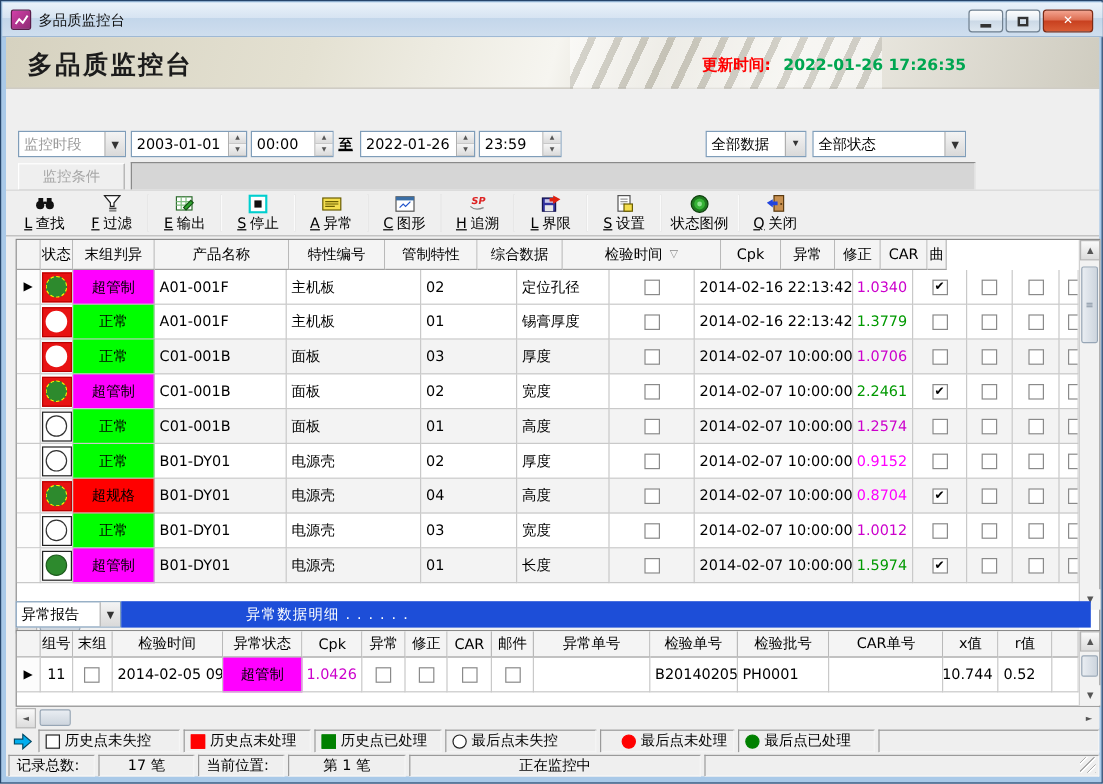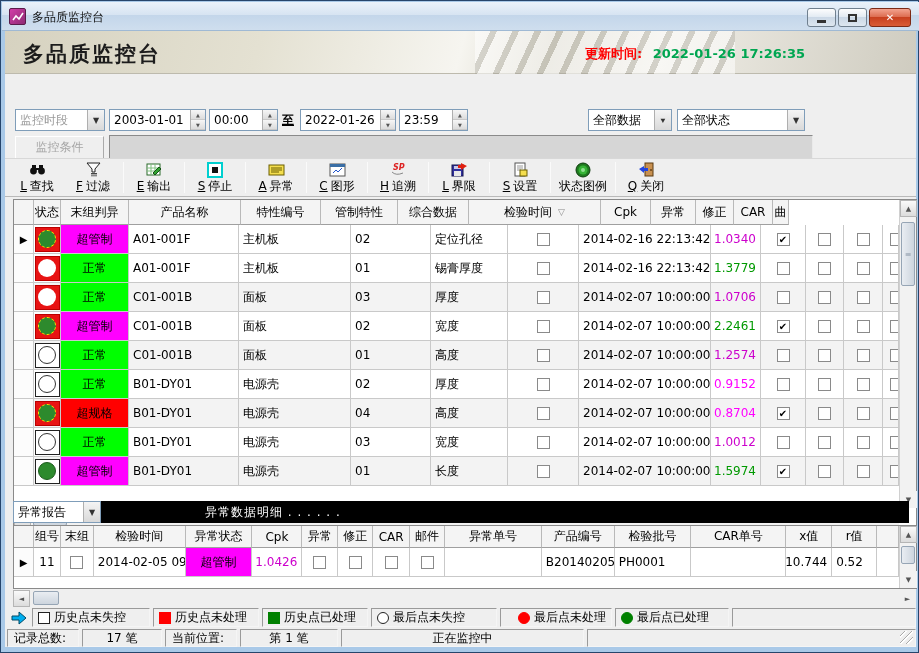--- a/index.html
+++ b/index.html
@@ -86,21 +86,21 @@
   .vscroll { position:absolute; width:17px; background:#F2F2F2; border-left:1px solid #D0D0D0; }
   .hscroll { position:absolute; height:17px; background:#F2F2F2; }
   .sb-btn { position:absolute; width:17px; height:17px; background:linear-gradient(to bottom,#FAFAFA,#DCDCDC);
     border:1px solid #B5B5B5; color:#555; font-size:7px; display:flex; align-items:center; justify-content:center; }
   .sb-thumb { position:absolute; background:linear-gradient(to right,#E9EDF2,#CDD5DE); border:1px solid #96A5B5; border-radius:2px;
     display:flex; align-items:center; justify-content:center; color:#8A97A5; font-size:8px; letter-spacing:0; }
   .sb-thumb.h { background:linear-gradient(to bottom,#E9EDF2,#CDD5DE); }
   
   .detail-strip { position:absolute; left:0; top:470px; width:911px; height:23px; }
   .report-combo { position:absolute; left:8px; top:0; width:88px; height:22px; }
-  .detail-bar { position:absolute; left:96px; top:0; width:808px; height:22px; background:#000000; color:#FFF;
+  .detail-bar { position:absolute; left:96px; top:0; width:808px; height:22px; background:#1d4ed8; color:#FFF;
     display:flex; align-items:center; padding-left:104px; letter-spacing:1px; }
   
   .legend { position:absolute; left:0; top:576px; width:911px; height:21px; display:flex; align-items:center; padding-left:6px; gap:3px; }
   .legend-arrow { width:16px; height:14px; margin-right:2px; }
   .legend-box { height:19px; border:1px solid #9A9A9A; border-bottom-color:#F5F5F5; border-right-color:#F5F5F5;
     background:#EFEFEF; display:flex; align-items:center; padding:0 5px; gap:4px; }
   .lg-square { width:12px; height:12px; flex:0 0 auto; }
   .lg-circle { width:12px; height:12px; border-radius:50%; flex:0 0 auto; }
   
   .statusbar { position:absolute; left:0; top:598px; width:911px; height:18px; display:flex; gap:3px; padding-left:2px; }
@@ -632,21 +632,21 @@
             <div class="gcell" style="width: 27px; height: 22px;">组号</div>
             <div class="gcell" style="width: 33px; height: 22px;">末组</div>
             <div class="gcell" style="width: 92px; height: 22px;">检验时间</div>
             <div class="gcell" style="width: 67px; height: 22px;">异常状态</div>
             <div class="gcell" style="width: 50px; height: 22px;">Cpk</div>
             <div class="gcell" style="width: 36px; height: 22px;">异常</div>
             <div class="gcell" style="width: 35px; height: 22px;">修正</div>
             <div class="gcell" style="width: 37px; height: 22px;">CAR</div>
             <div class="gcell" style="width: 35px; height: 22px;">邮件</div>
             <div class="gcell" style="width: 97px; height: 22px;">异常单号</div>
-            <div class="gcell" style="width: 73px; height: 22px;">产品编号</div>
+            <div class="gcell" style="width: 73px; height: 22px;">检验单号</div>
             <div class="gcell" style="width: 77px; height: 22px;">检验批号</div>
             <div class="gcell" style="width: 95px; height: 22px;">CAR单号</div>
             <div class="gcell" style="width: 46px; height: 22px;">x值</div>
             <div class="gcell" style="width: 45px; height: 22px;">r值</div>
             <div class="gcell" style="width: 22px; height: 22px;"></div>
           </div>
           <div class="grow">
             <div class="gcell sel-cell" style="width: 20px; height: 29px;">
               <span class="row-arrow">▶</span>
             </div>

